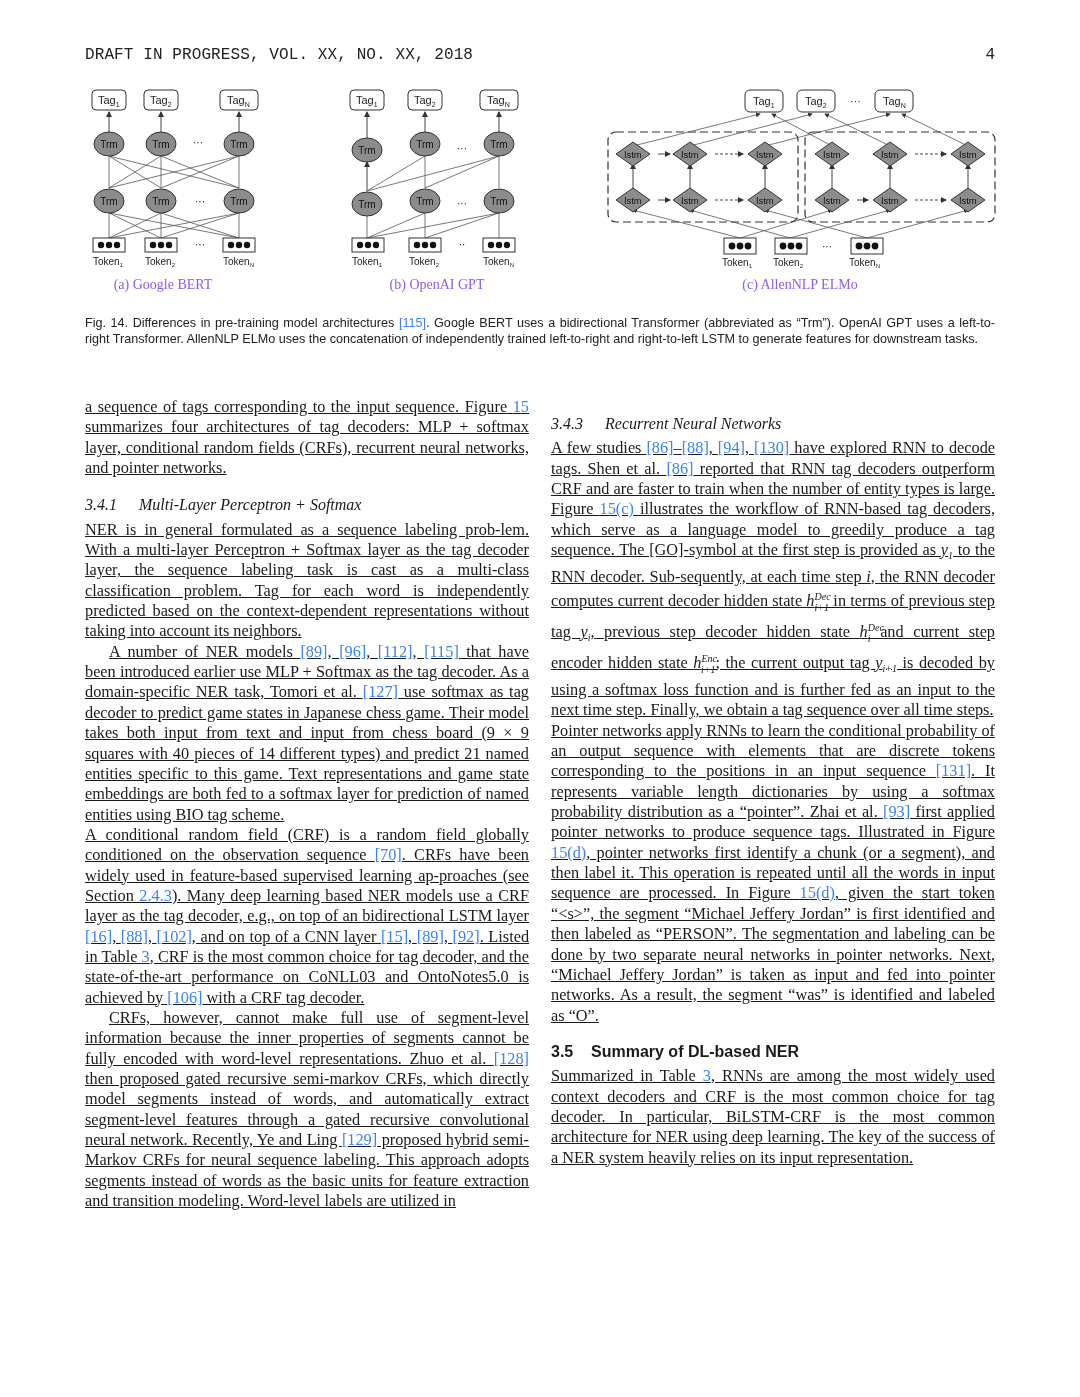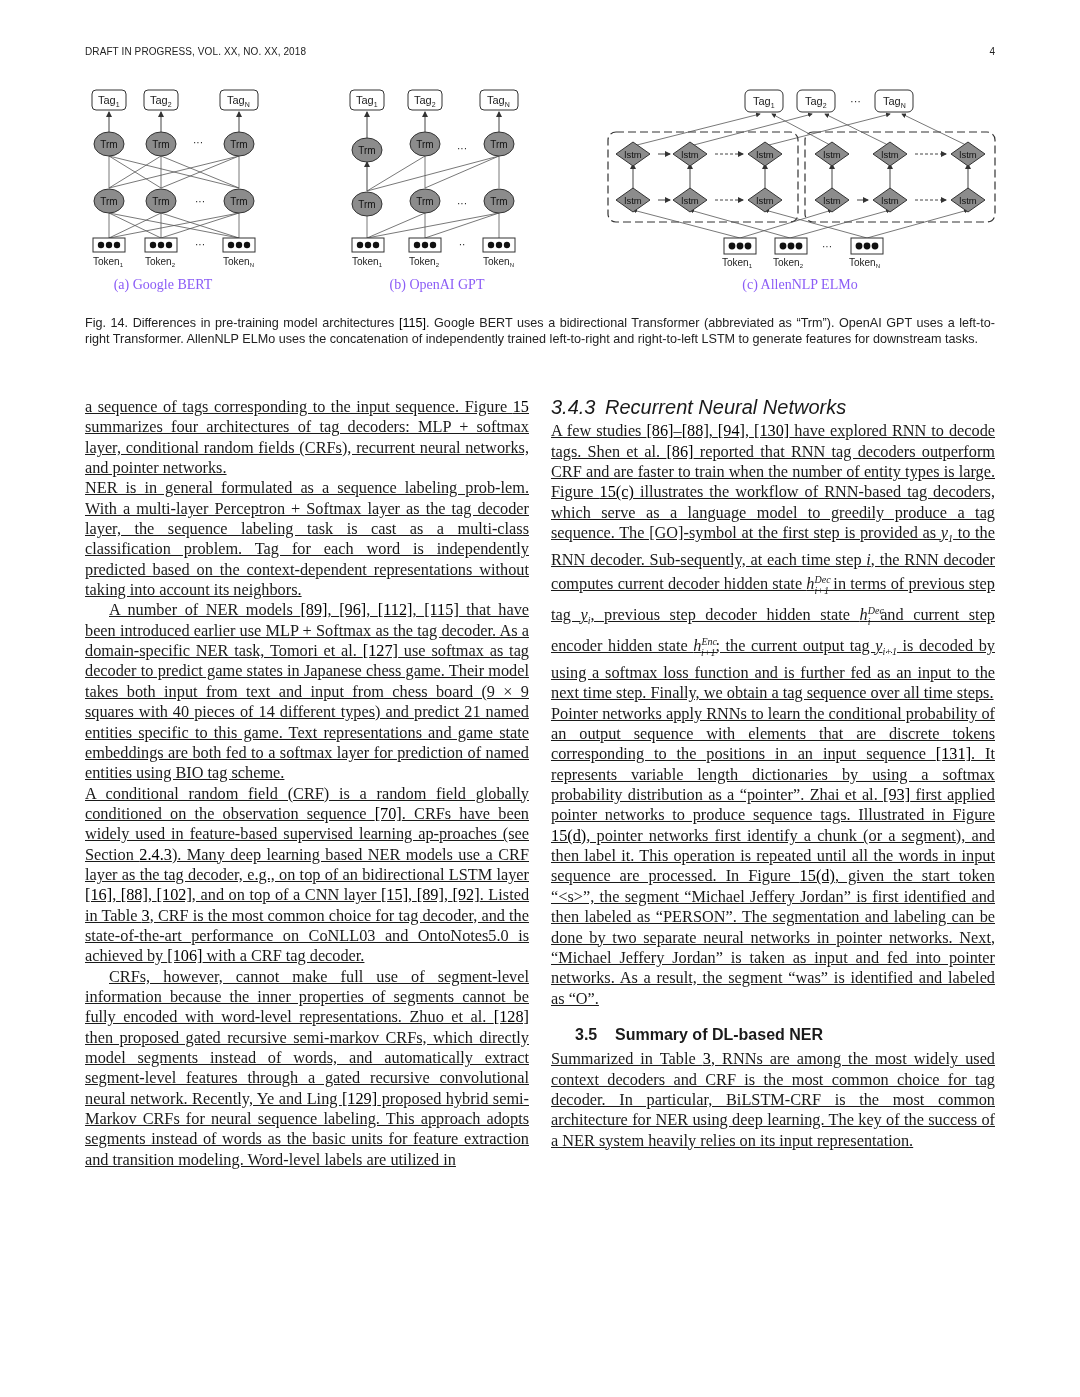--- a/index.html
+++ b/index.html
@@ -1,32 +1,32 @@
 <!DOCTYPE html>
 <html><head>
 <meta charset="utf-8">
 <style>
   * { box-sizing: border-box; margin: 0; padding: 0; }
   html, body { width: 1080px; height: 1397px; background: #ffffff; }
   body { position: relative; font-family: "DejaVu Serif", "Liberation Serif", serif; color: #1a1a1a; overflow: hidden; }
-  .header { position: absolute; top: 46px; left: 85px; width: 910px; height: 18px; font-family: Liberation Sans, sans-serif; font-size: 10px; color: #222; }
+  .header { position: absolute; top: 46px; left: 85px; width: 910px; height: 18px; font-family: Liberation Mono, monospace; font-size: 16px; color: #222; }
   .header .left { position: absolute; left: 0; top: 0; letter-spacing: 0.1px; }
   .header .right { position: absolute; right: 0; top: 0; }
   .fig { position: absolute; }
   .fig svg { display: block; }
   .subcap { position: absolute; font-family: "Liberation Serif", serif; font-size: 14px; color: #8b5cf6; text-align: center; }
   .caption { position: absolute; top: 315px; left: 85px; width: 910px; font-family: "Liberation Sans", sans-serif; font-size: 12.6px; line-height: 16.3px; color: #222; text-align: justify; }
-  .link { color: #000000; }
+  .link { color: #3b82f6; }
   .col { position: absolute; width: 444px; font-family: "Liberation Serif", serif; font-size: 16.3px; line-height: 20.35px; color: #1a1a1a; }
   .col p { text-align: justify; text-align-last: left; hyphens: manual; text-decoration: underline; }
   .col p.indent { text-indent: 24px; }
-  .sec-h { font-family: Liberation Sans, sans-serif; font-style: italic; font-size: 20px; margin-top: 0; margin-bottom: 4px; }
+  .sec-h { font-family: Liberation Serif, serif; font-style: italic; font-size: 16px; margin-top: 17px; margin-bottom: 4px; }
   .sec-h .num { display: inline-block; width: 54px; }
   .sec-h2 { font-family: "Liberation Sans", sans-serif; font-weight: bold; font-size: 16px; margin-top: 16px; margin-bottom: 4px; }
-  .sec-h2 .num { display: inline-block; width: 40px; margin-left: 24px; }
+  .sec-h2 .num { display: inline-block; width: 40px; }
   .math { font-style: italic; }
   sub, sup { font-size: 10px; }
 </style>
 </head>
 <body>
 
 <div class="header">
   <span class="left">DRAFT IN PROGRESS, VOL. XX, NO. XX,  2018</span>
   <span class="right">4</span>
 </div>
@@ -302,20 +302,21 @@
     </g>
   </svg>
 </div>
 <div class="subcap" style="left:720px; top:277px; width:160px;">(c) AllenNLP ELMo</div>
 
 <div class="caption"><span>Fig. 14. Differences in pre-training model architectures </span><span class="link">[115]</span><span>. Google BERT uses a bidirectional Transformer (abbreviated as “Trm”). OpenAI GPT uses a left-to-right Transformer. AllenNLP ELMo uses the concatenation of independently trained left-to-right and right-to-left LSTM to generate features for downstream tasks.</span></div>
 
 <div class="col" style="left:85px; top:397px;">
   <p><span>a sequence of tags corresponding to the input sequence. Figure </span><span class="link">15</span><span> summarizes four architectures of tag decoders: MLP + softmax layer, conditional random fields (CRFs), recurrent neural networks, and pointer networks.</span></p>
 
+  <div class="sec-h"><span class="num">3.4.1</span><span>Multi-Layer Perceptron + Softmax</span></div>
   <p>NER is in general formulated as a sequence labeling prob-lem. With a multi-layer Perceptron + Softmax layer as the tag decoder layer, the sequence labeling task is cast as a multi-class classification problem. Tag for each word is independently predicted based on the context-dependent representations without taking into account its neighbors.</p>
   <p class="indent"><span>A number of NER models </span><span class="link">[89]</span><span>, </span><span class="link">[96]</span><span>, </span><span class="link">[112]</span><span>, </span><span class="link">[115]</span><span> that have been introduced earlier use MLP + Softmax as the tag decoder. As a domain-specific NER task, Tomori et al. </span><span class="link">[127]</span><span> use softmax as tag decoder to predict game states in Japanese chess game. Their model takes both input from text and input from chess board (9 × 9 squares with 40 pieces of 14 different types) and predict 21 named entities specific to this game. Text representations and game state embeddings are both fed to a softmax layer for prediction of named entities using BIO tag scheme.</span></p>
 
   <p><span>A conditional random field (CRF) is a random field globally conditioned on the observation sequence </span><span class="link">[70]</span><span>. CRFs have been widely used in feature-based supervised learning ap-proaches (see Section </span><span class="link">2.4.3</span><span>). Many deep learning based NER models use a CRF layer as the tag decoder, e.g., on top of an bidirectional LSTM layer </span><span class="link">[16]</span><span>, </span><span class="link">[88]</span><span>, </span><span class="link">[102]</span><span>, and on top of a CNN layer </span><span class="link">[15]</span><span>, </span><span class="link">[89]</span><span>, </span><span class="link">[92]</span><span>. Listed in Table </span><span class="link">3</span><span>, CRF is the most common choice for tag decoder, and the state-of-the-art performance on CoNLL03 and OntoNotes5.0 is achieved by </span><span class="link">[106]</span><span> with a CRF tag decoder.</span></p>
   <p class="indent"><span>CRFs, however, cannot make full use of segment-level information because the inner properties of segments cannot be fully encoded with word-level representations. Zhuo et al. </span><span class="link">[128]</span><span> then proposed gated recursive semi-markov CRFs, which directly model segments instead of words, and automatically extract segment-level features through a gated recursive convolutional neural network. Recently, Ye and Ling </span><span class="link">[129]</span><span> proposed hybrid semi-Markov CRFs for neural sequence labeling. This approach adopts segments instead of words as the basic units for feature extraction and transition modeling. Word-level labels are utilized in</span></p>
 </div>
 
 <div class="col" style="left:551px; top:397px;">
 
   <div class="sec-h"><span class="num">3.4.3</span><span>Recurrent Neural Networks</span></div>

